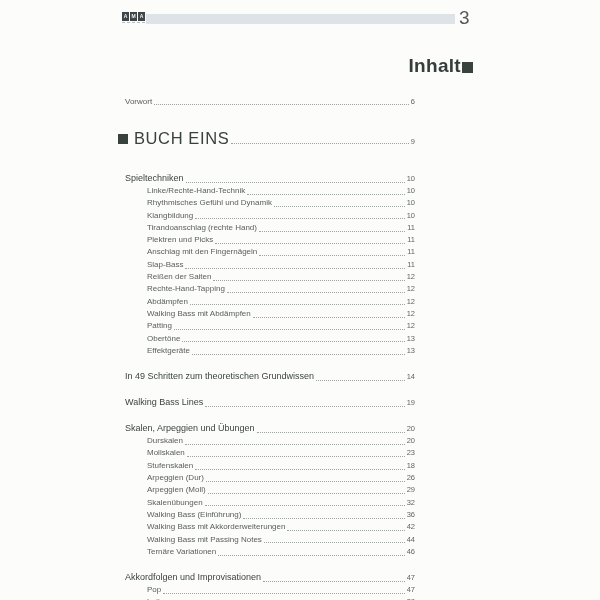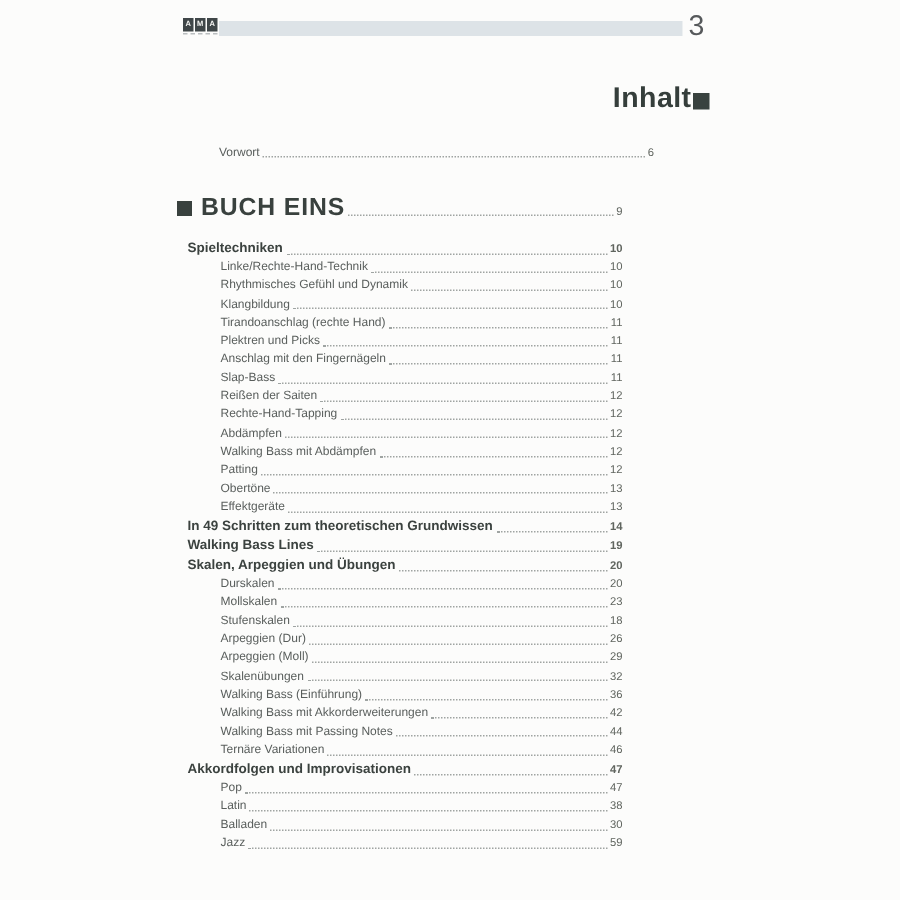--- a/index.html
+++ b/index.html
@@ -42,37 +42,37 @@
   .row { display:flex; align-items:baseline; }
   .leader {
     flex:1; align-self:flex-end;
     border-bottom:1px dotted #9fa4a2;
     margin:0 2px 2.5px 2px; min-width:8px;
   }
   .pg { font-size:7.5px; color:#60655f; white-space:nowrap; }
 
   .vorwort-row {
     position:absolute; top:96px; left:125px; width:290px;
-    font-size:8px; color:#595e5c; height:11px; line-height:11px;margin-left:21px;
+    font-size:8px; color:#595e5c; height:11px; line-height:11px;
   }
 
   .book-heading {
     position:absolute; top:129px; left:118px; width:297px;
     height:19px; line-height:19px;
   }
   .book-square { width:10px; height:10px; background:#39413e; align-self:center; margin-right:6px; }
-  .book-label { font-size:16.5px; font-weight:bold; color:#39413e; letter-spacing:0.6px; white-space:nowrap;text-align:center; }
+  .book-label { font-size:16.5px; font-weight:normal; color:#39413e; letter-spacing:0.6px; white-space:nowrap;text-align:center; }
   .book-heading .leader { margin-bottom:4px; }
 
   .toc {
     position:absolute; top:159px; left:125px; width:290px;
   }
   .toc .lvl0 {
-    font-size:9px; font-weight:bold; color:#3b423f;
-    height:13px; line-height:13px; margin-top:0;text-align:center;
+    font-size:9px; font-weight:normal; color:#3b423f;
+    height:13px; line-height:13px; margin-top:13px;text-align:center;
   }
   .toc .lvl1 {
     font-size:8px; color:#595e5c;
     height:12.3px; line-height:12.3px; padding-left:22px;justify-content:space-between;
   }
   .lbl { white-space:nowrap; }
 </style>
 </head>
 <body>
 

